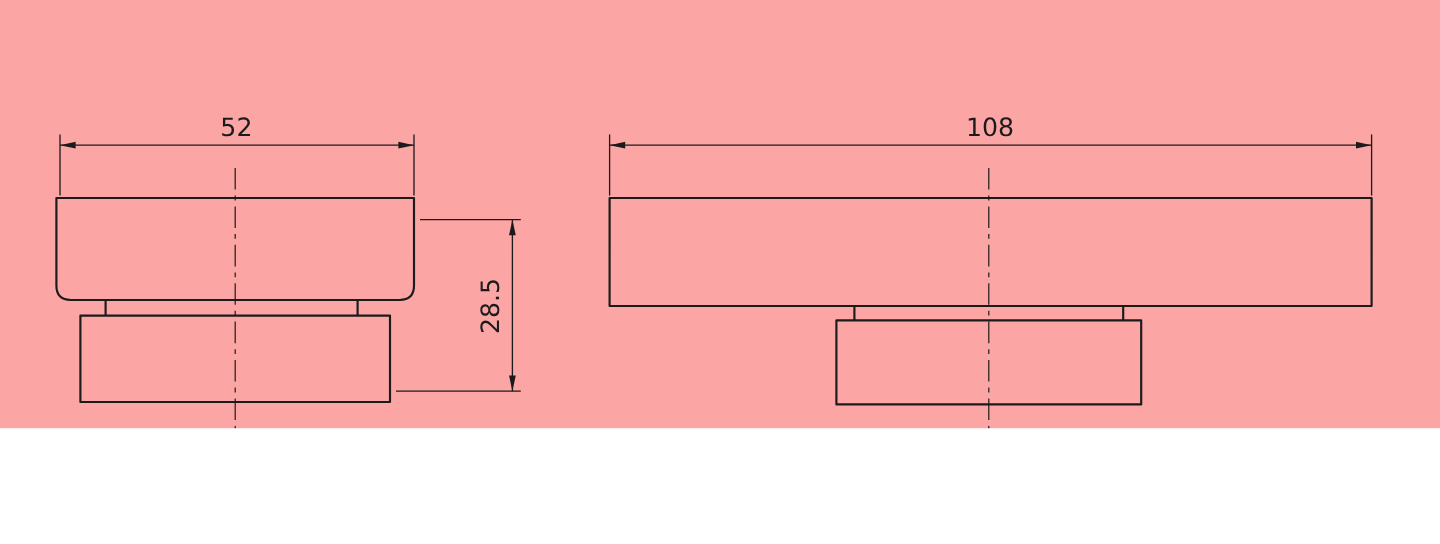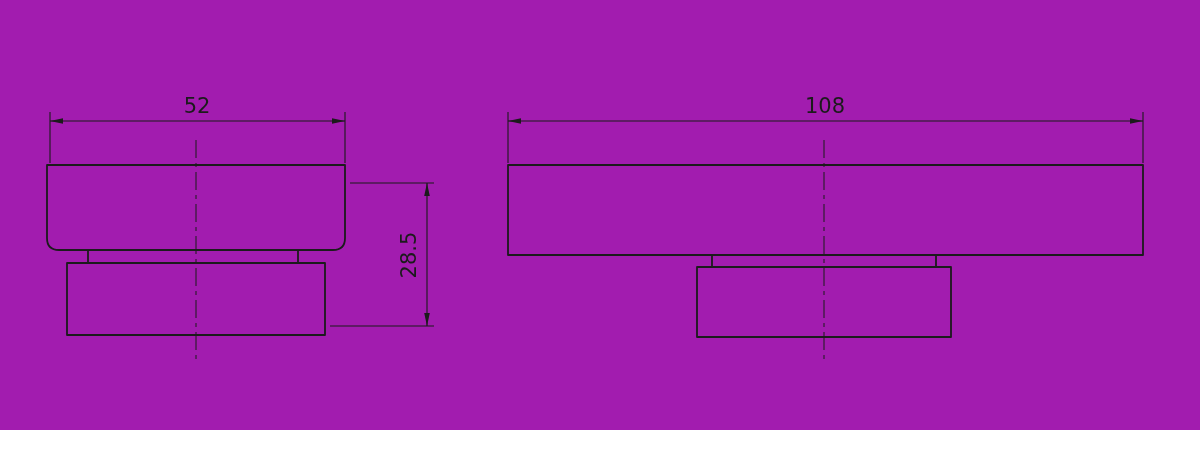--- a/index.html
+++ b/index.html
@@ -3,22 +3,22 @@
 <meta charset="utf-8">
 <style>
   html, body {
     margin: 0;
     padding: 0;
     background: #ffffff;
   }
   .canvas {
     position: relative;
     width: 1200px;
-    height: 430px;
-    background: #a21caf;
+    height: 357px;
+    background: #fca5a5;
     overflow: hidden;
   }
   svg {
     display: block;
   }
   .outline {
     stroke: var(--line, #1b1b1b);
     stroke-width: 1.8;
     fill: none;
     stroke-linejoin: round;

